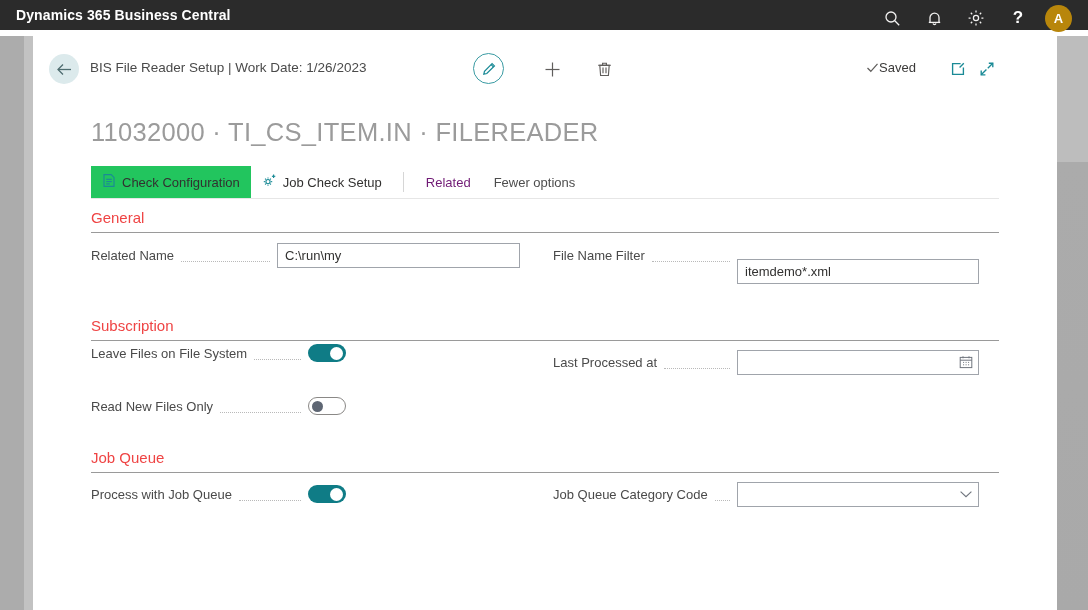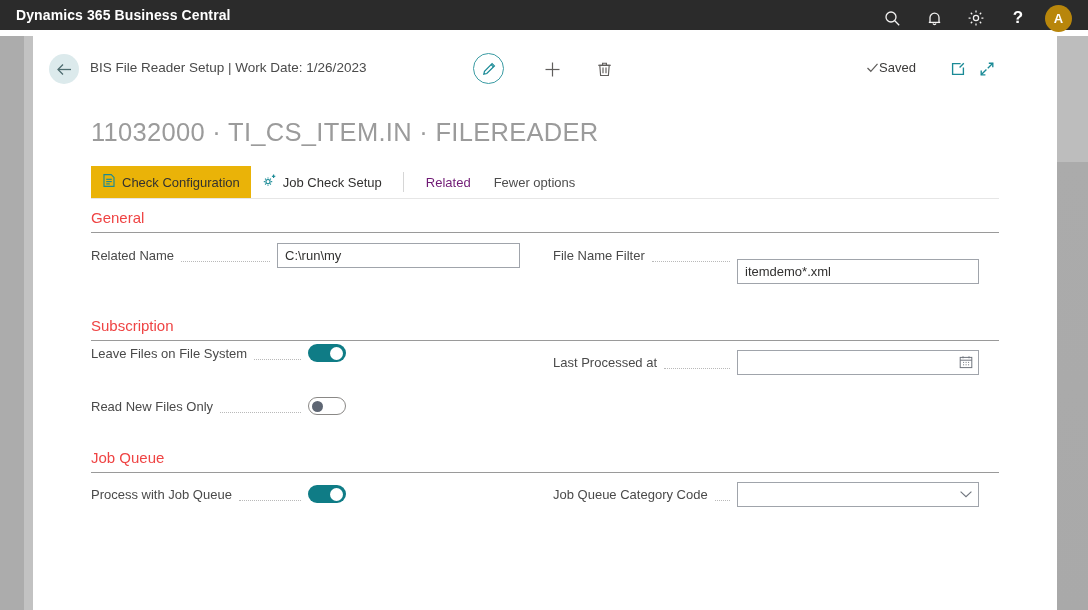--- a/index.html
+++ b/index.html
@@ -140,21 +140,21 @@
     width: 908px; height: 33px;
     border-bottom: 1px solid #e6e6e6;
     display: flex; align-items: stretch;
   }
   .ribbon-item {
     display: flex; align-items: center; gap: 6px;
     padding: 0 11px;
     font-size: 13px; color: #323130;
     cursor: pointer; white-space: nowrap;
   }
-  .ribbon-item.active { background: #eab308; }
+  .ribbon-item.active { background: #22c55e; }
   .ribbon-sep {
     width: 1px; margin: 6px 10px 6px 10px; background: #d6d6d6;
   }
   .ribbon-item.plain { color: #701a75; padding: 0 12px; }
   .ribbon-item.fewer { color: #4d4d4d; }
 
   
   .sect-title {
     position: absolute; font-size: 15px; color: #ef4444; font-weight: 400;
     left: 58px;

